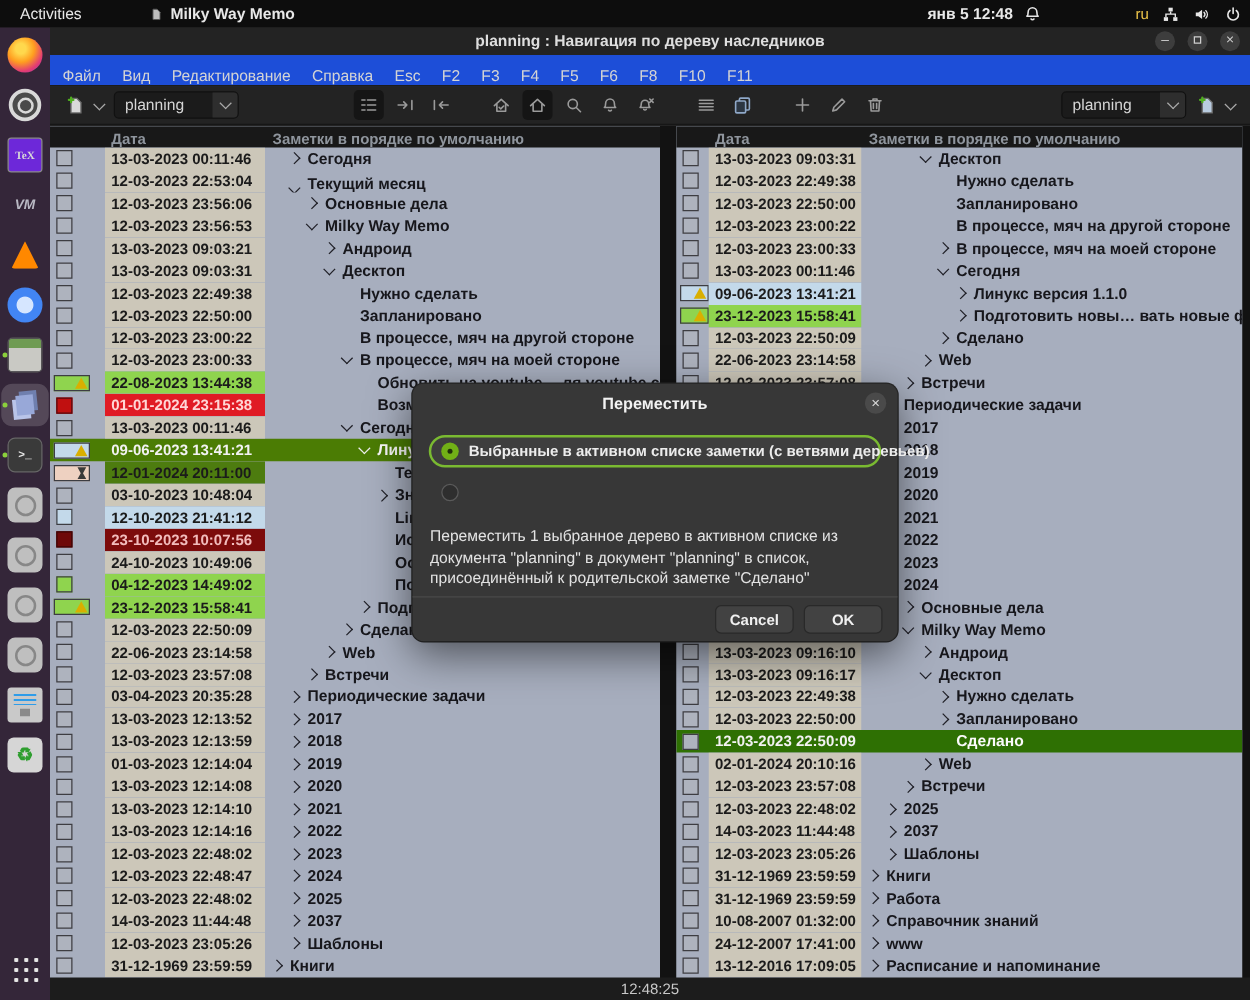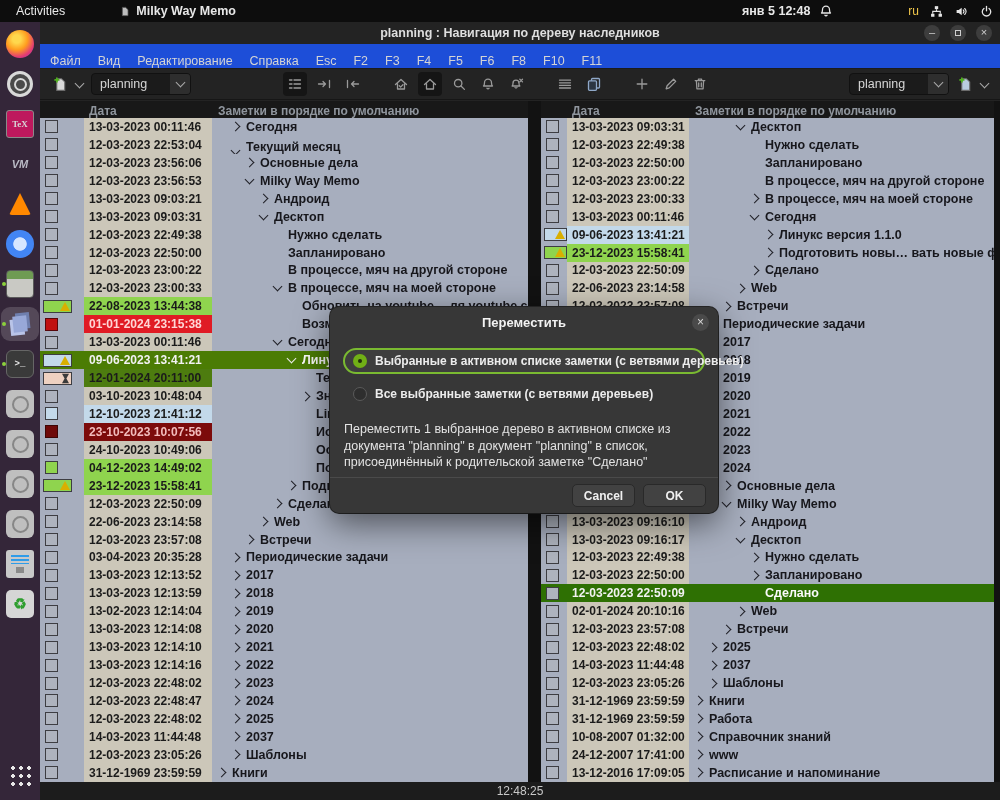--- a/index.html
+++ b/index.html
@@ -21,21 +21,21 @@
   #dock { position:absolute; left:0; top:22px; width:40px; height:778px; background:#342639;
     display:flex; flex-direction:column; align-items:center; padding-top:5px; }
   .dock-item { position:relative; width:38px; height:34px; display:flex; align-items:center; justify-content:center; flex:0 0 auto; margin-bottom:6px; }
   .dock-item.active { background:rgba(255,255,255,.16); border-radius:9px; }
   .rdot { position:absolute; left:1px; top:50%; margin-top:-2px; width:4px; height:4px; border-radius:50%; background:#8bd03c; }
   .di { width:28px; height:28px; display:flex; align-items:center; justify-content:center; position:relative; }
   .di .glyph { font-size:9px; font-weight:700; color:#d8d8d8; }
   .di-firefox { border-radius:50%; background:radial-gradient(circle at 38% 32%, #ffd84d 0 16%, #ff9e1f 42%, #e33b74 70%, #8a3ab5 100%); }
   .di-settings { width:26px; height:26px; border-radius:50%; border:3px solid #d9d9d9; background:#4a4a4a; }
   .di-settings::after { content:""; width:9px; height:9px; border-radius:50%; border:2px solid #d9d9d9; }
-  .di-texmaker { background:#be185d; border:1px solid #8a8a8a; border-radius:3px; }
+  .di-texmaker { background:#6d28d9; border:1px solid #8a8a8a; border-radius:3px; }
   .di-texmaker .glyph { font-family:"Liberation Serif", serif; }
   .di-vmware .glyph { font-size:11px; font-style:italic; color:#b9b9c4; }
   .di-vlc { width:0; height:0; border-left:11px solid transparent; border-right:11px solid transparent; border-bottom:22px solid #ff8800; border-radius:3px; }
   .di-chromium { border-radius:50%; background:radial-gradient(circle, #d6e6ff 0 32%, #4285f4 36% 100%); }
   .di-files { border-radius:4px; background:linear-gradient(#6f9b53 0 30%, #c9c9c4 30% 100%); border:1px solid #5a5a5a; }
   .di-memo-pages { width:14px; height:16px; background:#98a8d8; box-shadow:3px -3px 0 #6f7fae, -3px 3px 0 #b9c4e8; transform:rotate(-6deg); }
   .di-terminal { background:#3a3a3a; border-radius:6px; border:1px solid #666; }
   .di-terminal .glyph { font-family:"Liberation Mono", monospace; font-size:9px; color:#e6e6e6; }
   .di-disk { background:#bfbfbf; border-radius:6px; }
   .di-disk::after { content:""; width:13px; height:13px; border-radius:50%; border:2px solid #878787; }
@@ -667,21 +667,21 @@
               <div class="cell-date">13-03-2023 12:13:59</div>
               <div class="cell-tree" style="padding-left: 20px;">
                 <span class="chev right"></span>
                 <span>2018</span>
               </div>
             </div>
             <div class="row">
               <div class="cell-cb">
                 <span class="cbx"></span>
               </div>
-              <div class="cell-date">13-02-2023 12:14:04</div>
+              <div class="cell-date">01-03-2023 12:14:04</div>
               <div class="cell-tree" style="padding-left: 20px;">
                 <span class="chev right"></span>
                 <span>2019</span>
               </div>
             </div>
             <div class="row">
               <div class="cell-cb">
                 <span class="cbx"></span>
               </div>
               <div class="cell-date">13-03-2023 12:14:08</div>
@@ -1144,21 +1144,20 @@
 
   <div id="dialog">
     <div class="dlg-title">Переместить</div>
     <div class="dlg-close">×</div>
     <div class="opt opt1">
       <span class="radio on"></span>
       <span class="olabel">Выбранные в активном списке заметки (с ветвями деревьев)</span>
     </div>
     <div class="opt opt2">
       <span class="radio off"></span>
-      <span class="olabel">Все выбранные заметки (с ветвями деревьев)</span>
     </div>
     <div class="dlg-body">Переместить 1 выбранное дерево в активном списке из документа "planning" в документ "planning" в список, присоединённый к родительской заметке "Сделано"</div>
     <div class="dlg-footer">
       <span class="dlg-btn">Cancel</span>
       <span class="dlg-btn">OK</span>
     </div>
   </div>
 
 </div>
 

